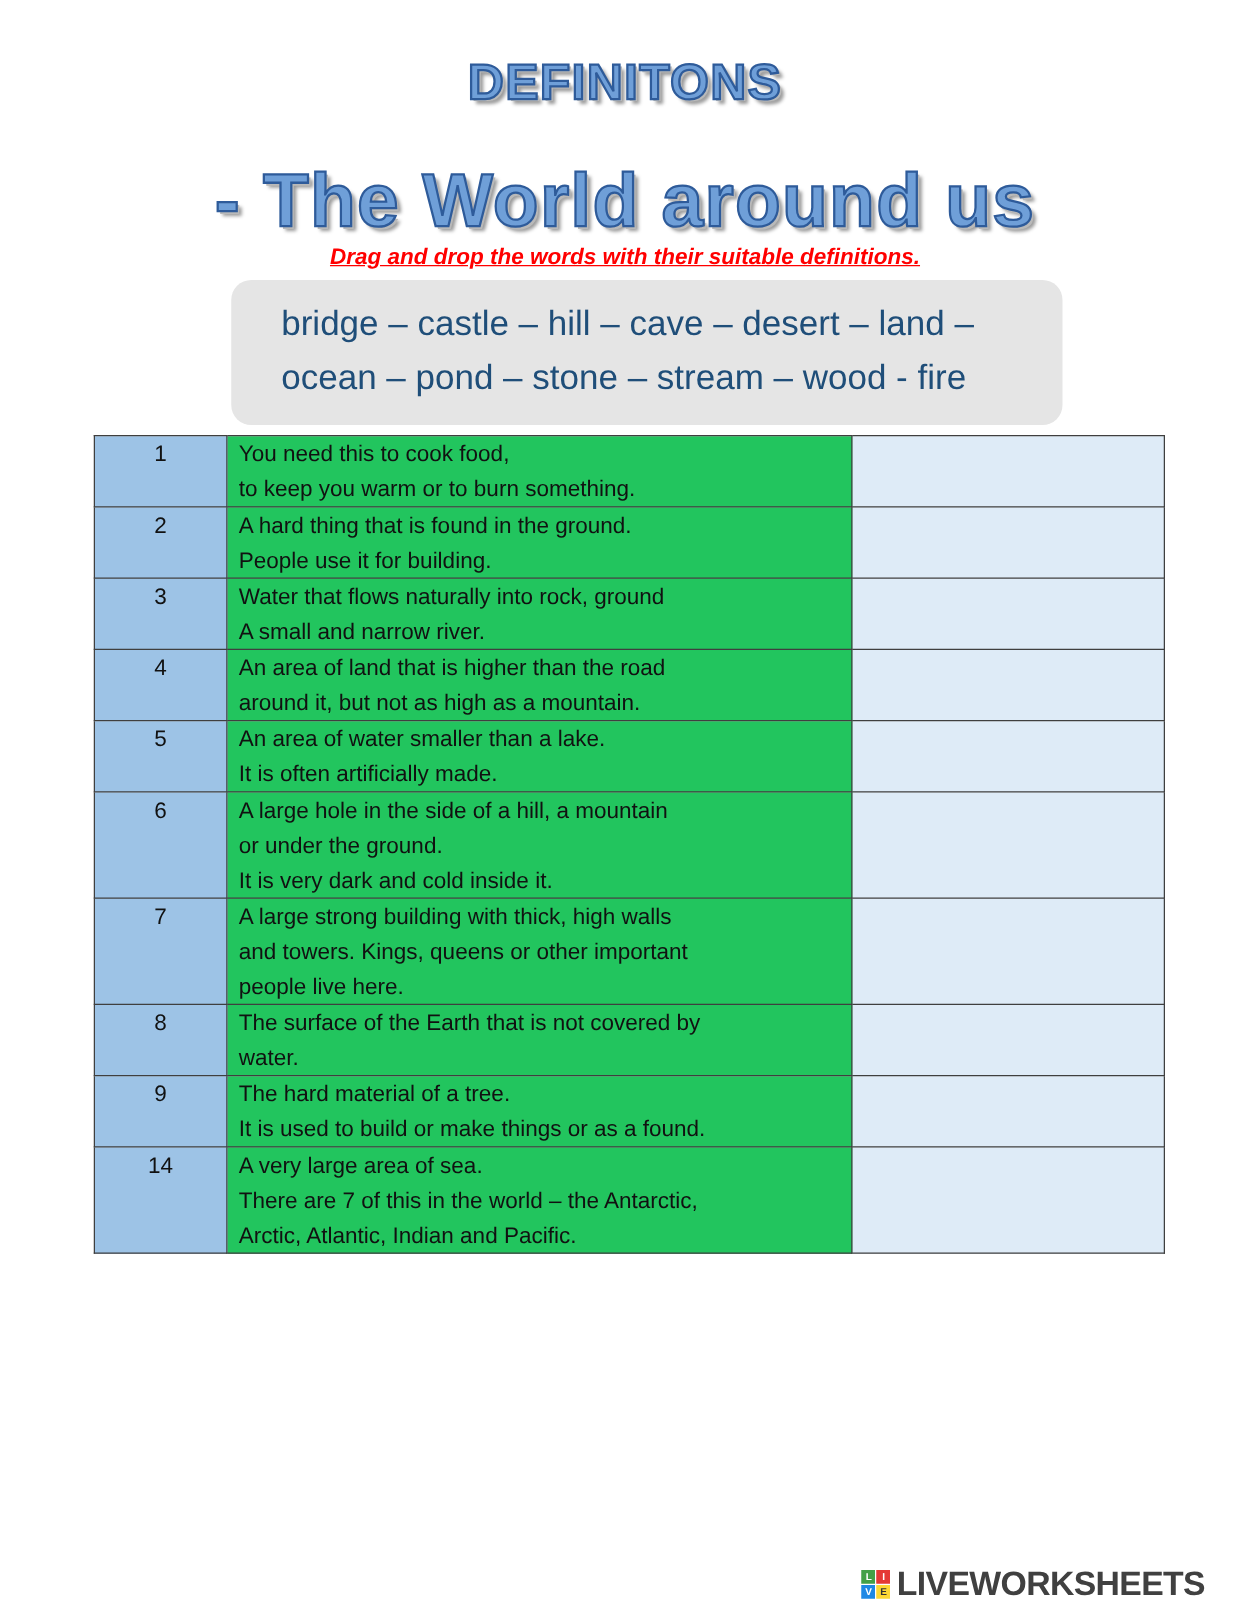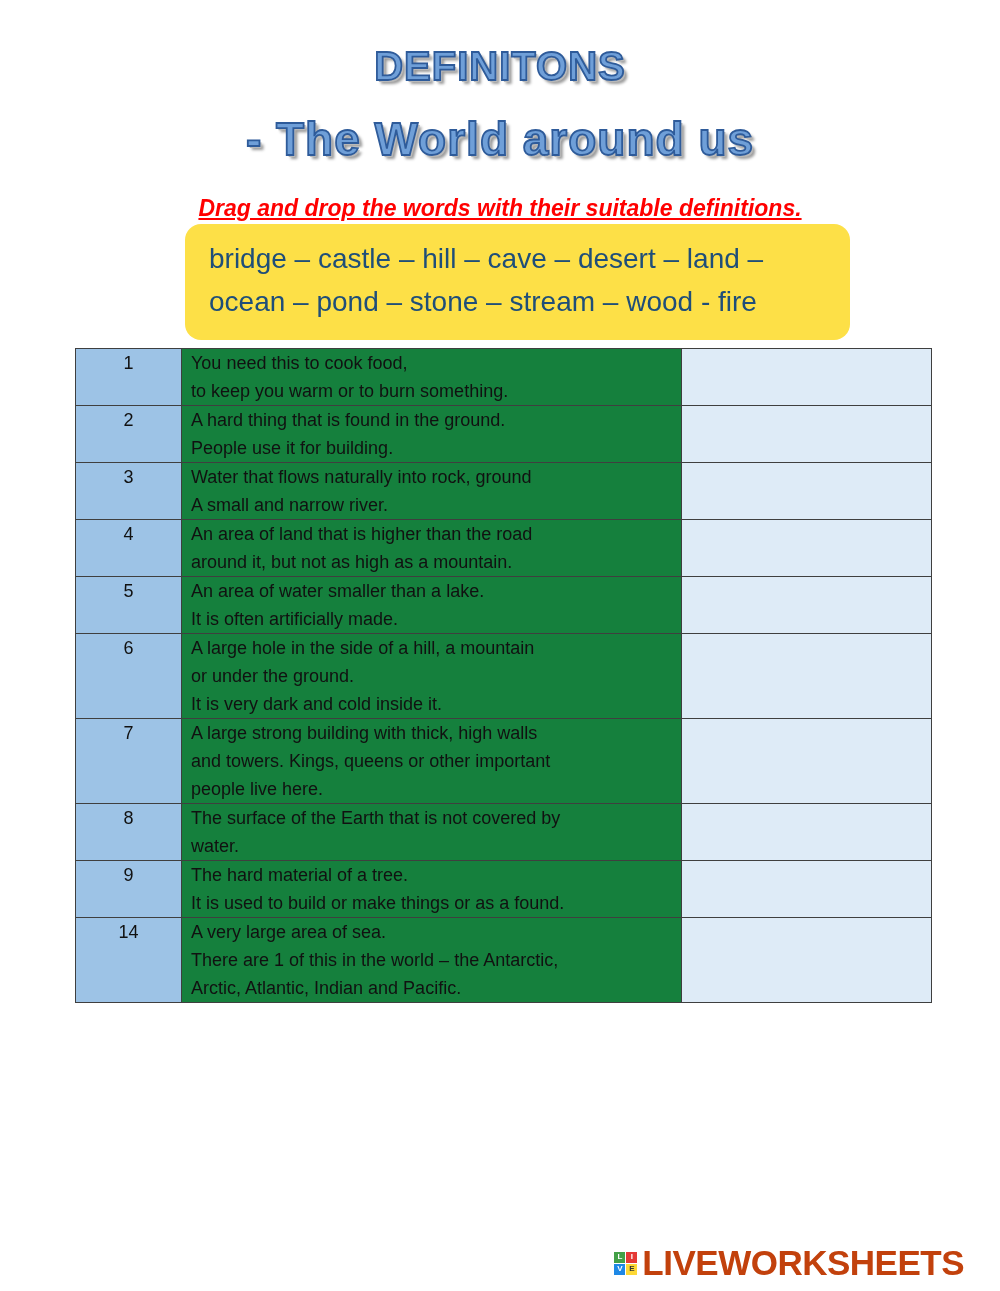--- a/index.html
+++ b/index.html
@@ -9,67 +9,67 @@
   }
   
   .wordart{
     position:absolute;width:100%;text-align:center;font-weight:bold;
     color:#6f9fd8;-webkit-text-stroke:1.8px #2e5b9a;letter-spacing:1px;
     text-shadow:2px 2px 0 #b9b9b9, 4px 4px 3px #9a9a9a;
     font-family:"Liberation Sans", sans-serif;
     margin-top:28px;
   }
   .title{top:16px;font-size:40px;}
-  .subtitle{top:84px;font-size:46px;}
+  .subtitle{top:98px;font-size:60px;}
 
   .instruction{
     position:absolute;top:195px;width:100%;text-align:center;
-    color:#ff0000;font-size:23px;font-weight:bold;font-style:italic;
+    color:#ff0000;font-size:18px;font-weight:bold;font-style:italic;
     text-decoration:underline;
   }
 
   .wordbank{
     position:absolute;left:185px;top:224px;width:665px;height:116px;
-    background:#fde047;border-radius:16px;box-sizing:border-box;
-    padding:13px 20px 0 24px;
+    background:#e5e5e5;border-radius:16px;box-sizing:border-box;
+    padding:13px 20px 0 40px;
     color:#1f4e79;font-size:28px;line-height:43px;white-space:pre-line;
   }
 
   table.defs{
     position:absolute;left:75px;top:348px;width:856px;
     border-collapse:collapse;table-layout:fixed;
   }
   table.defs td{
     border:1px solid #3f3f3f;vertical-align:top;box-sizing:border-box;
     font-size:18px;line-height:28px;color:#111;
   }
   col.c-num{width:106px;}
   col.c-def{width:500px;}
   col.c-ans{width:250px;}
   td.num{background:#9dc3e6;text-align:center;padding:0;height:56px;}
-  td.def{background:#15803d;padding:0 6px 0 9px;white-space:pre-line;}
+  td.def{background:#22c55e;padding:0 6px 0 9px;white-space:pre-line;}
   td.ans{background:#deebf7;}
   tr.tall td.num{height:84px;}
 
   .footer{
     position:absolute;right:36px;bottom:8px;display:flex;align-items:center;gap:5px;
   }
   .logo-grid{
     display:grid;grid-template-columns:11px 11px;grid-template-rows:11px 11px;gap:1px;
   }
   .logo-sq{
     width:11px;height:11px;display:flex;align-items:center;justify-content:center;
     color:#ffffff;font-size:8px;font-weight:bold;line-height:1;
   }
   .sq-l{background:#43a047;}
   .sq-i{background:#e53935;}
   .sq-v{background:#1e88e5;}
   .sq-e{background:#fdd835;color:#333;}
   .brand{
-    font-size:35px;font-weight:bold;color:#c2410c;letter-spacing:-0.5px;
+    font-size:27px;font-weight:bold;color:#404040;letter-spacing:-0.5px;
   }
 </style>
 </head>
 <body>
 
 <div class="wordart title">DEFINITONS</div>
 <div class="wordart subtitle">- The World around us</div>
 
 <div class="instruction">Drag and drop the words with their suitable definitions.</div>
 
@@ -135,21 +135,21 @@
     </tr>
     <tr>
       <td class="num">9</td>
       <td class="def">The hard material of a tree.
 It is used to build or make things or as a found.</td>
       <td class="ans"></td>
     </tr>
     <tr class="tall">
       <td class="num">14</td>
       <td class="def">A very large area of sea.
-There are 1 of this in the world – the Antarctic,
+There are 7 of this in the world – the Antarctic,
 Arctic, Atlantic, Indian and Pacific.</td>
       <td class="ans"></td>
     </tr>
   </tbody>
 </table>
 
 <div class="footer">
   <div class="logo-grid">
     <div class="logo-sq sq-l">L</div>
     <div class="logo-sq sq-i">I</div>

